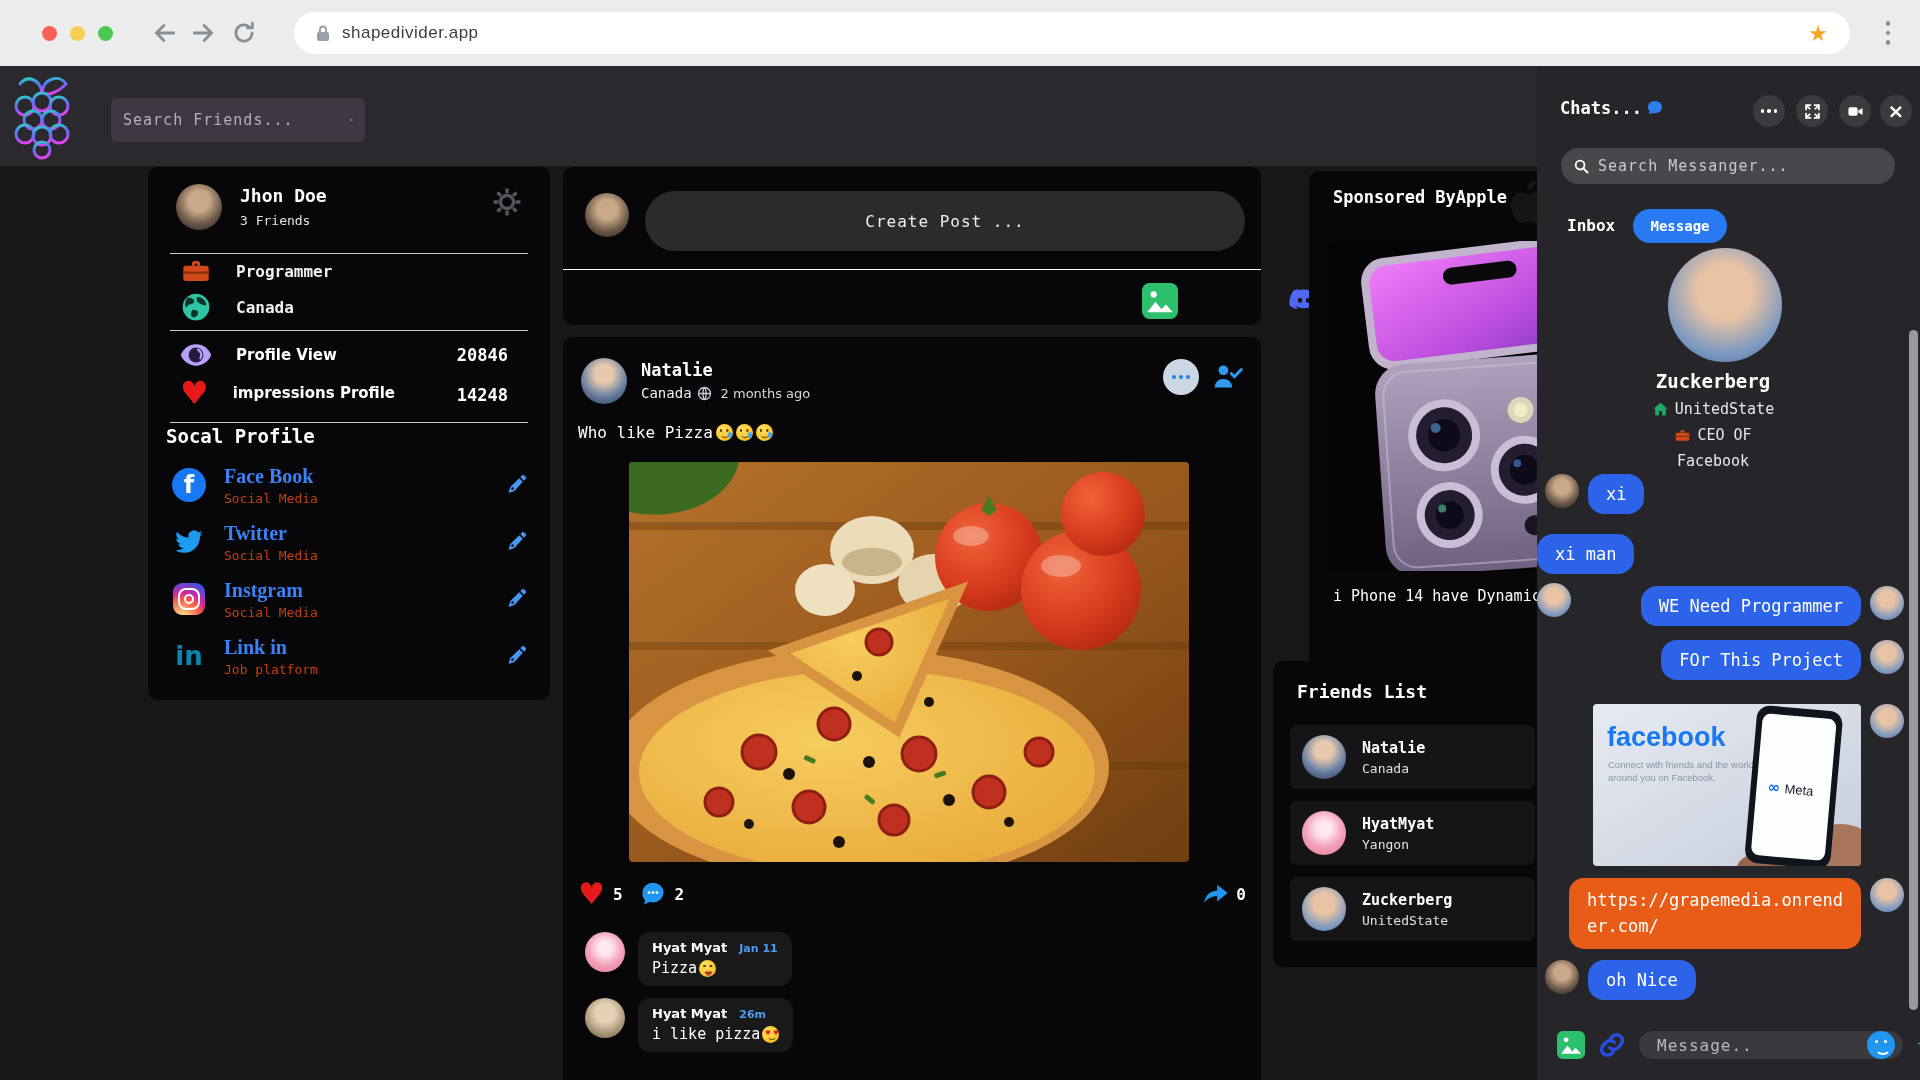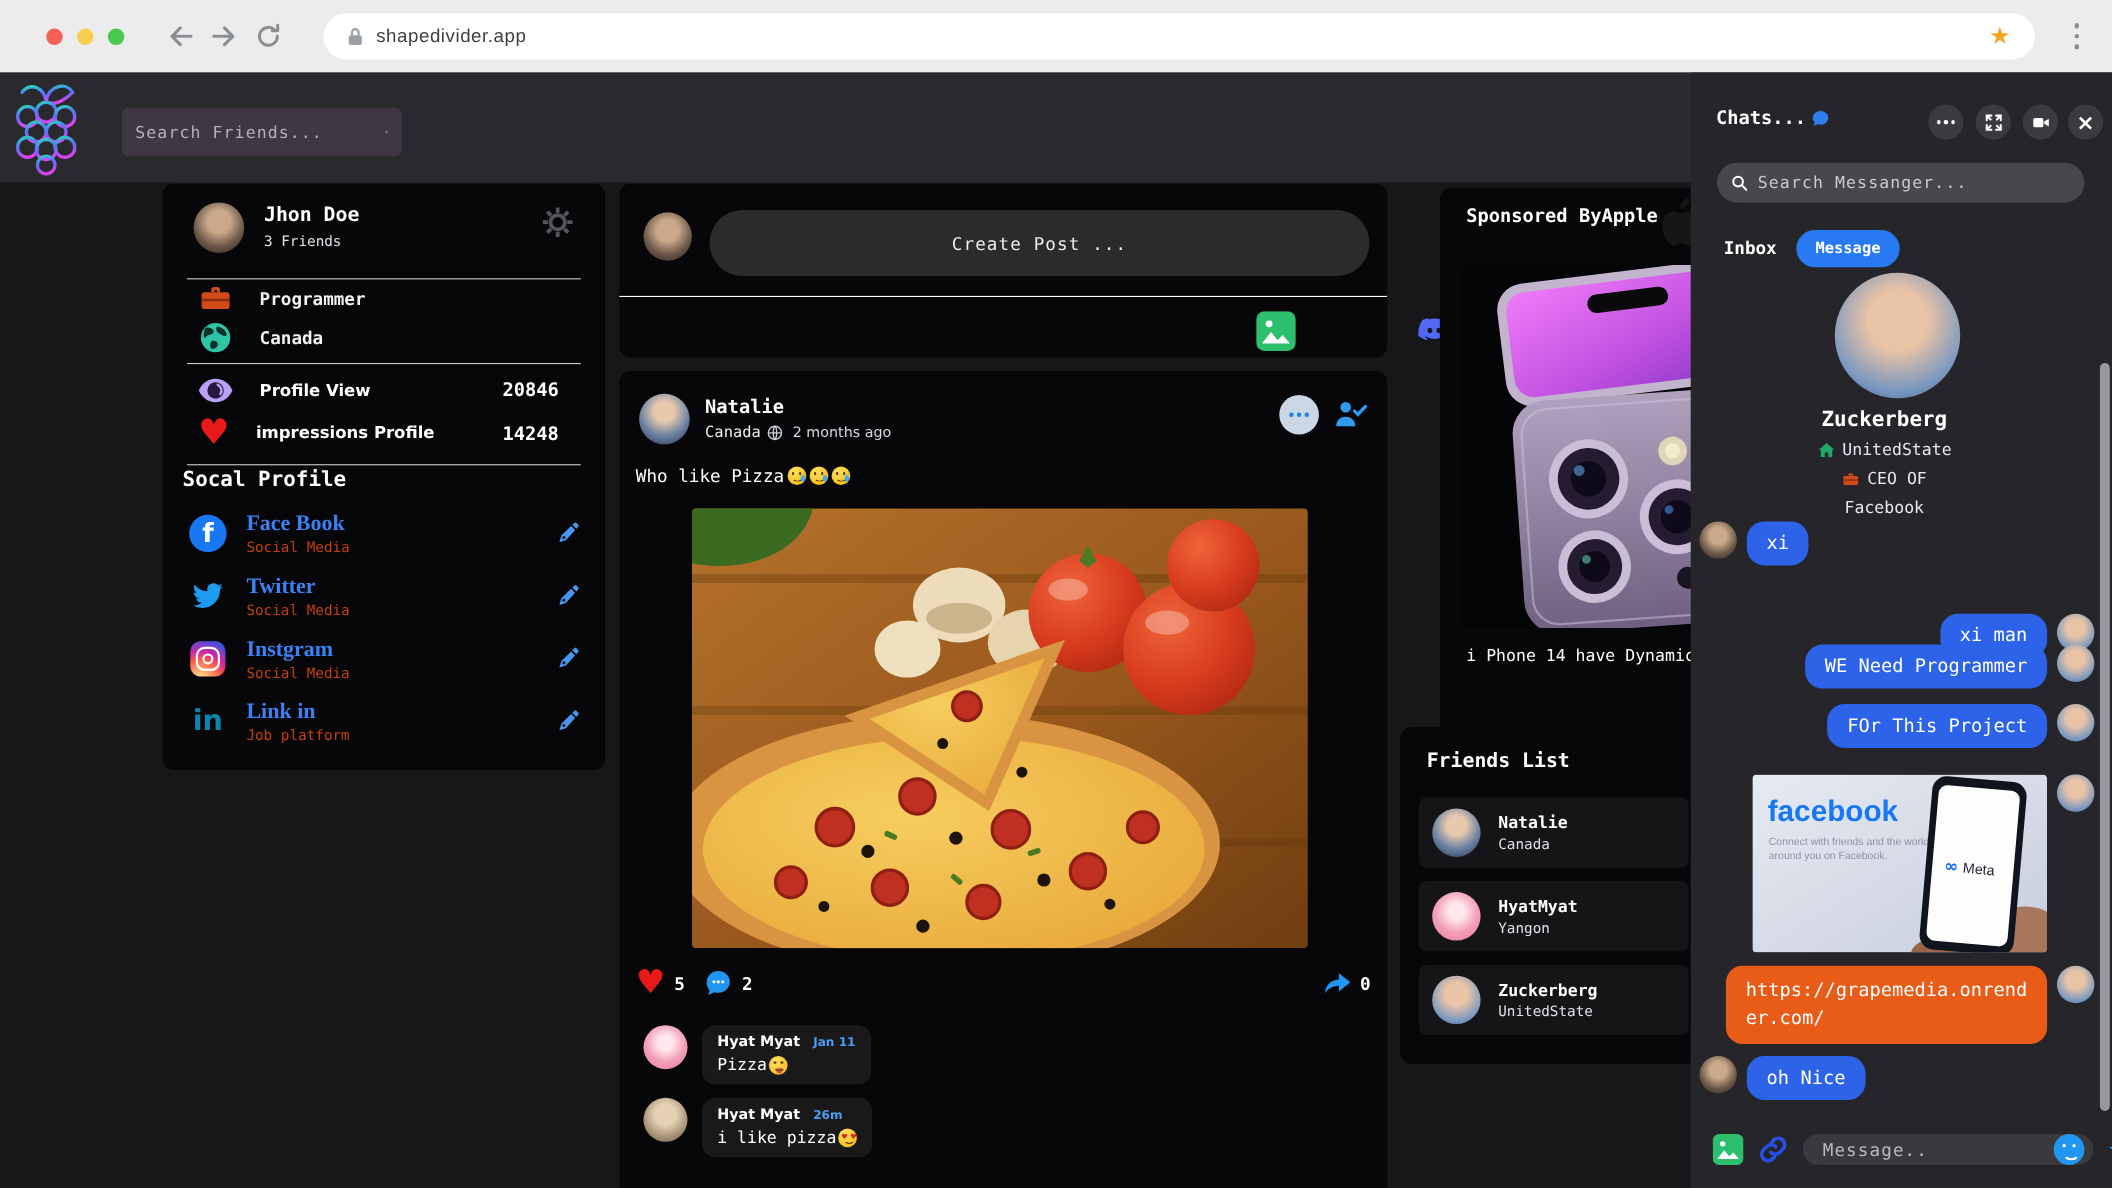--- a/index.html
+++ b/index.html
@@ -103,21 +103,21 @@
   .post-footer { position:absolute; left:15px; top:540px; width:668px; height:34px;
                  display:flex; align-items:center; gap:8px; }
   .like-heart { color:#e81919; font-family:"DejaVu Sans", sans-serif; font-size:30px; line-height:30px; cursor:pointer; }
   .count { font-size:16px; font-weight:bold; color:#fff; }
   .cmt-icon, .share-icon { width:28px; height:28px; cursor:pointer; }
   .share-wrap { margin-left:auto; display:flex; align-items:center; gap:6px; }
 
   .comment { position:absolute; left:22px; display:flex; align-items:flex-start; gap:13px; }
   .comment .avatar { width:40px; height:40px; }
   .cmt-bubble { background:#191919; border-radius:12px; padding:8px 14px 9px; }
-  .cmt-head { display:flex; align-items:center; gap:12px; }
+  .cmt-head { display:flex; align-items:flex-end; gap:12px; }
   .cmt-name { font-family:"DejaVu Sans", sans-serif; font-size:13px; font-weight:bold; color:#fff; }
   .cmt-time { font-family:"DejaVu Sans", sans-serif; font-size:11px; font-weight:bold; color:#4b9df5; }
   .cmt-text { margin-top:4px; font-size:15px; color:#fff; display:flex; align-items:center; gap:2px; }
 
   
   .emo { position:relative; display:inline-block; width:17px; height:17px; border-radius:50%;
          background:radial-gradient(circle at 35% 30%, #ffdf60, #f2b50c); }
   .emo::before { content:""; position:absolute; left:4px; top:5px; width:2.6px; height:2.6px;
                  border-radius:50%; background:#5a3a00; box-shadow:6.4px 0 0 #5a3a00; }
   .emo::after { content:""; position:absolute; left:4.2px; top:6.5px; width:8.4px; height:5.5px;
@@ -683,21 +683,21 @@
       <span>CEO OF</span>
     </div>
     <div class="cprof-row" style="top:386px;">
       <span>Facebook</span>
     </div>
 
     <div class="msg-row left" style="top:408px;">
       <div class="avatar av-jhon"></div>
       <div class="msg-bubble">xi</div>
     </div>
-    <div class="msg-row right" style="top:492px;">
+    <div class="msg-row right" style="top:468px;flex-direction:column;">
       <div class="msg-bubble">xi man</div>
       <div class="avatar av-zuck"></div>
     </div>
     <div class="msg-row right" style="top:520px;">
       <div class="msg-bubble">WE Need Programmer</div>
       <div class="avatar av-zuck"></div>
     </div>
     <div class="msg-row right" style="top:574px;">
       <div class="msg-bubble">FOr This Project</div>
       <div class="avatar av-zuck"></div>

